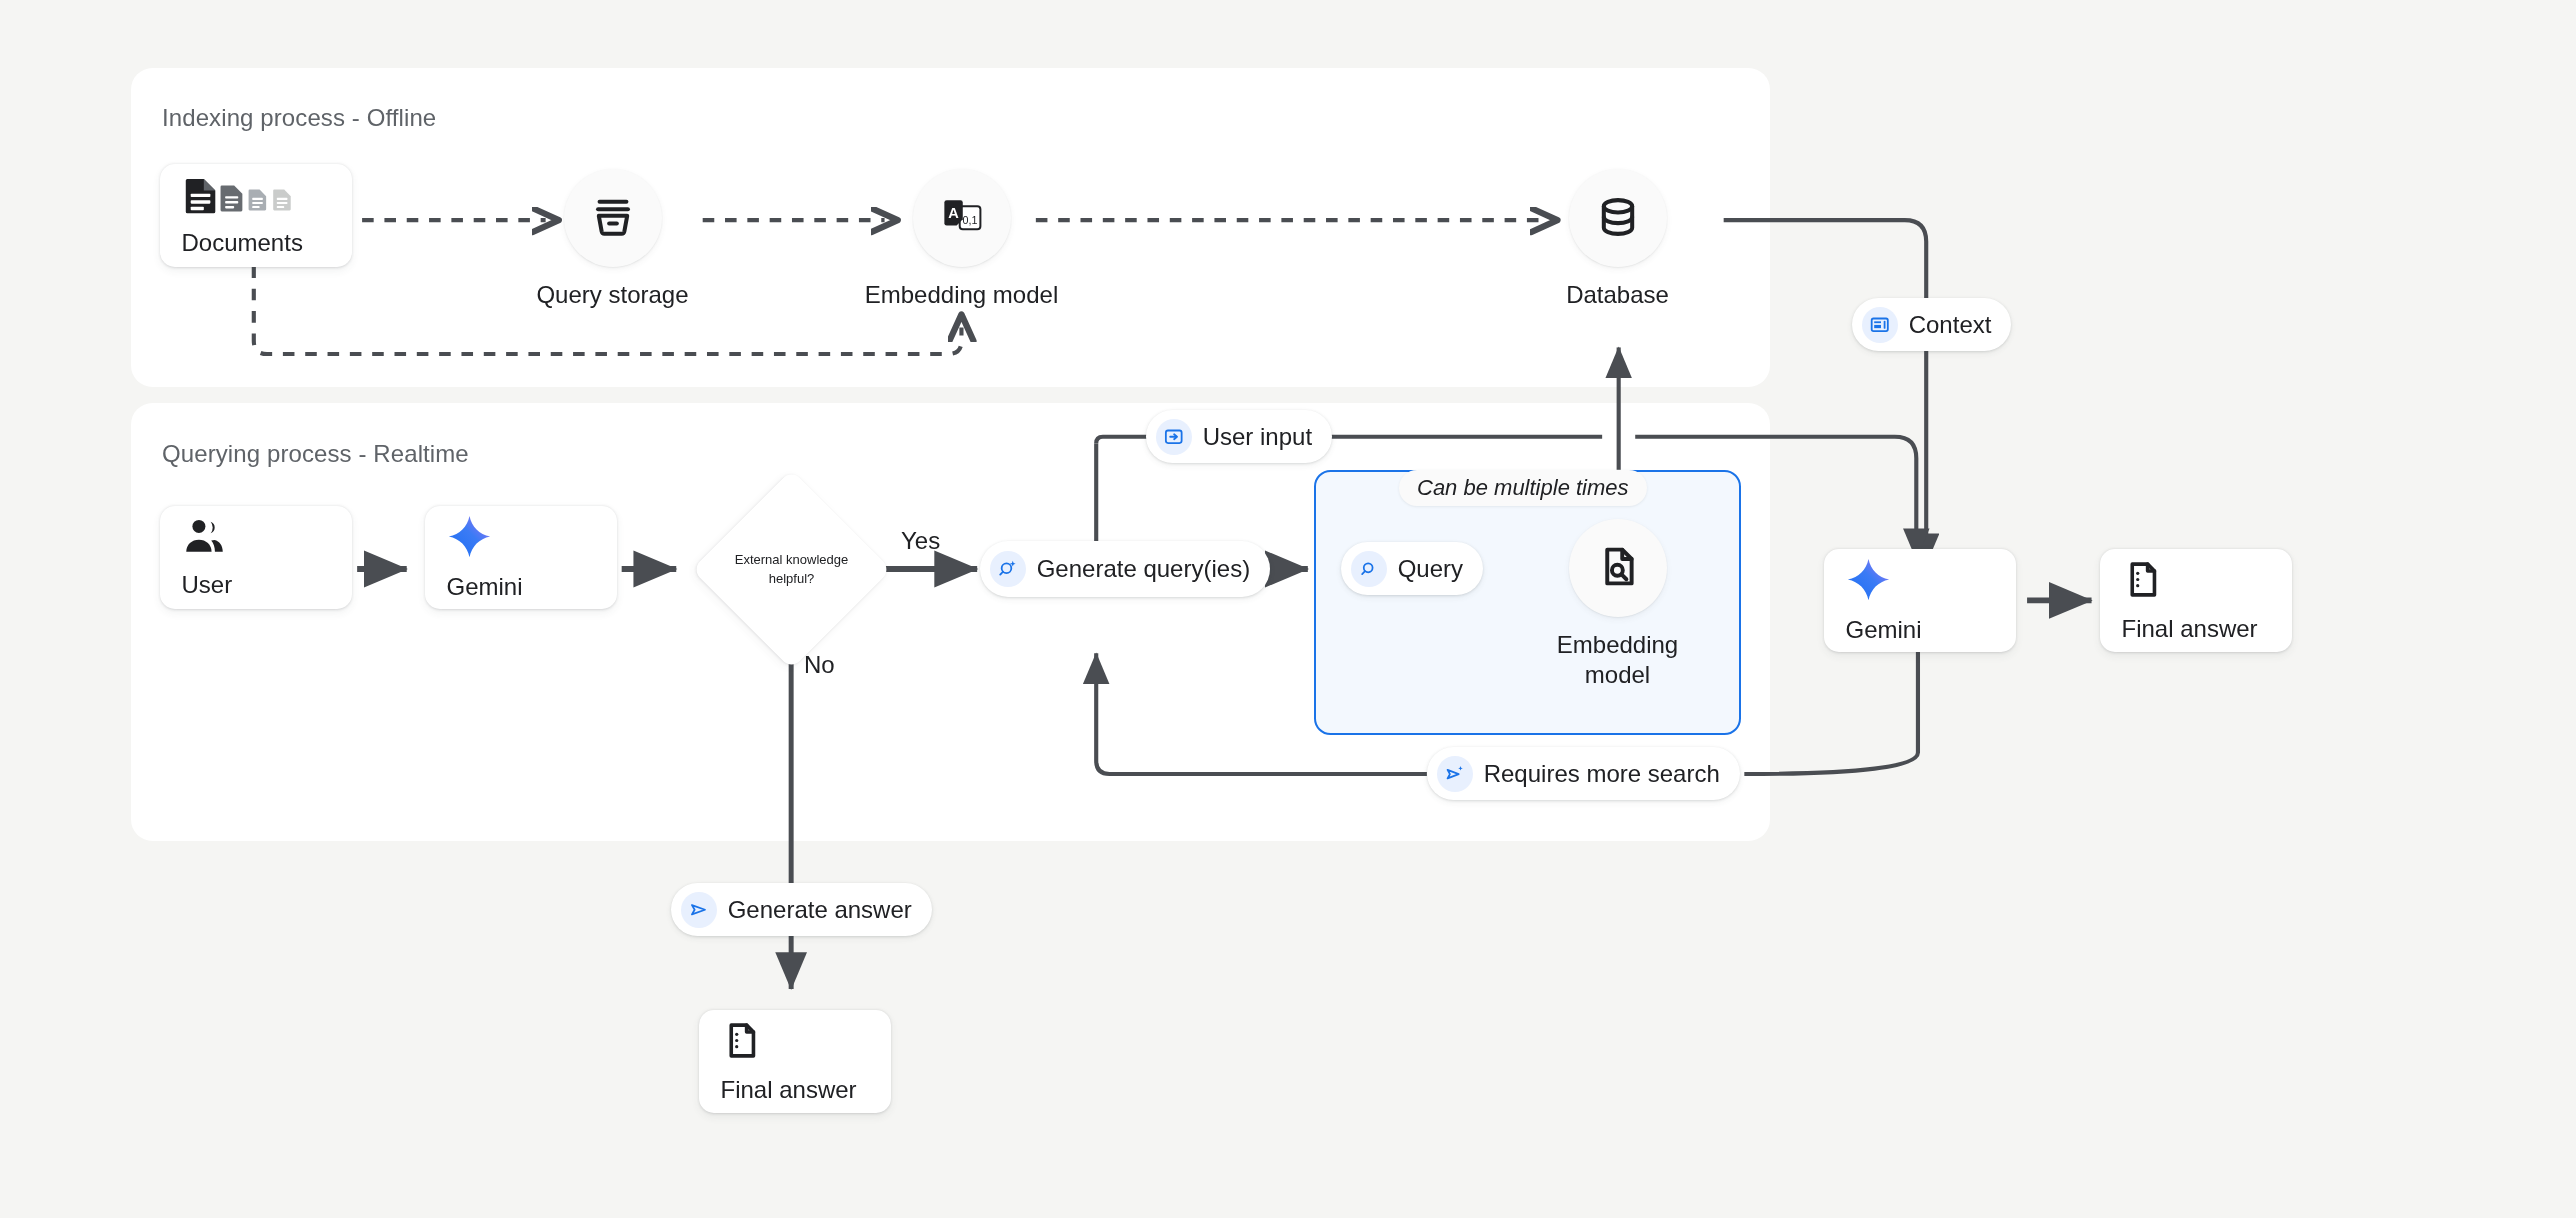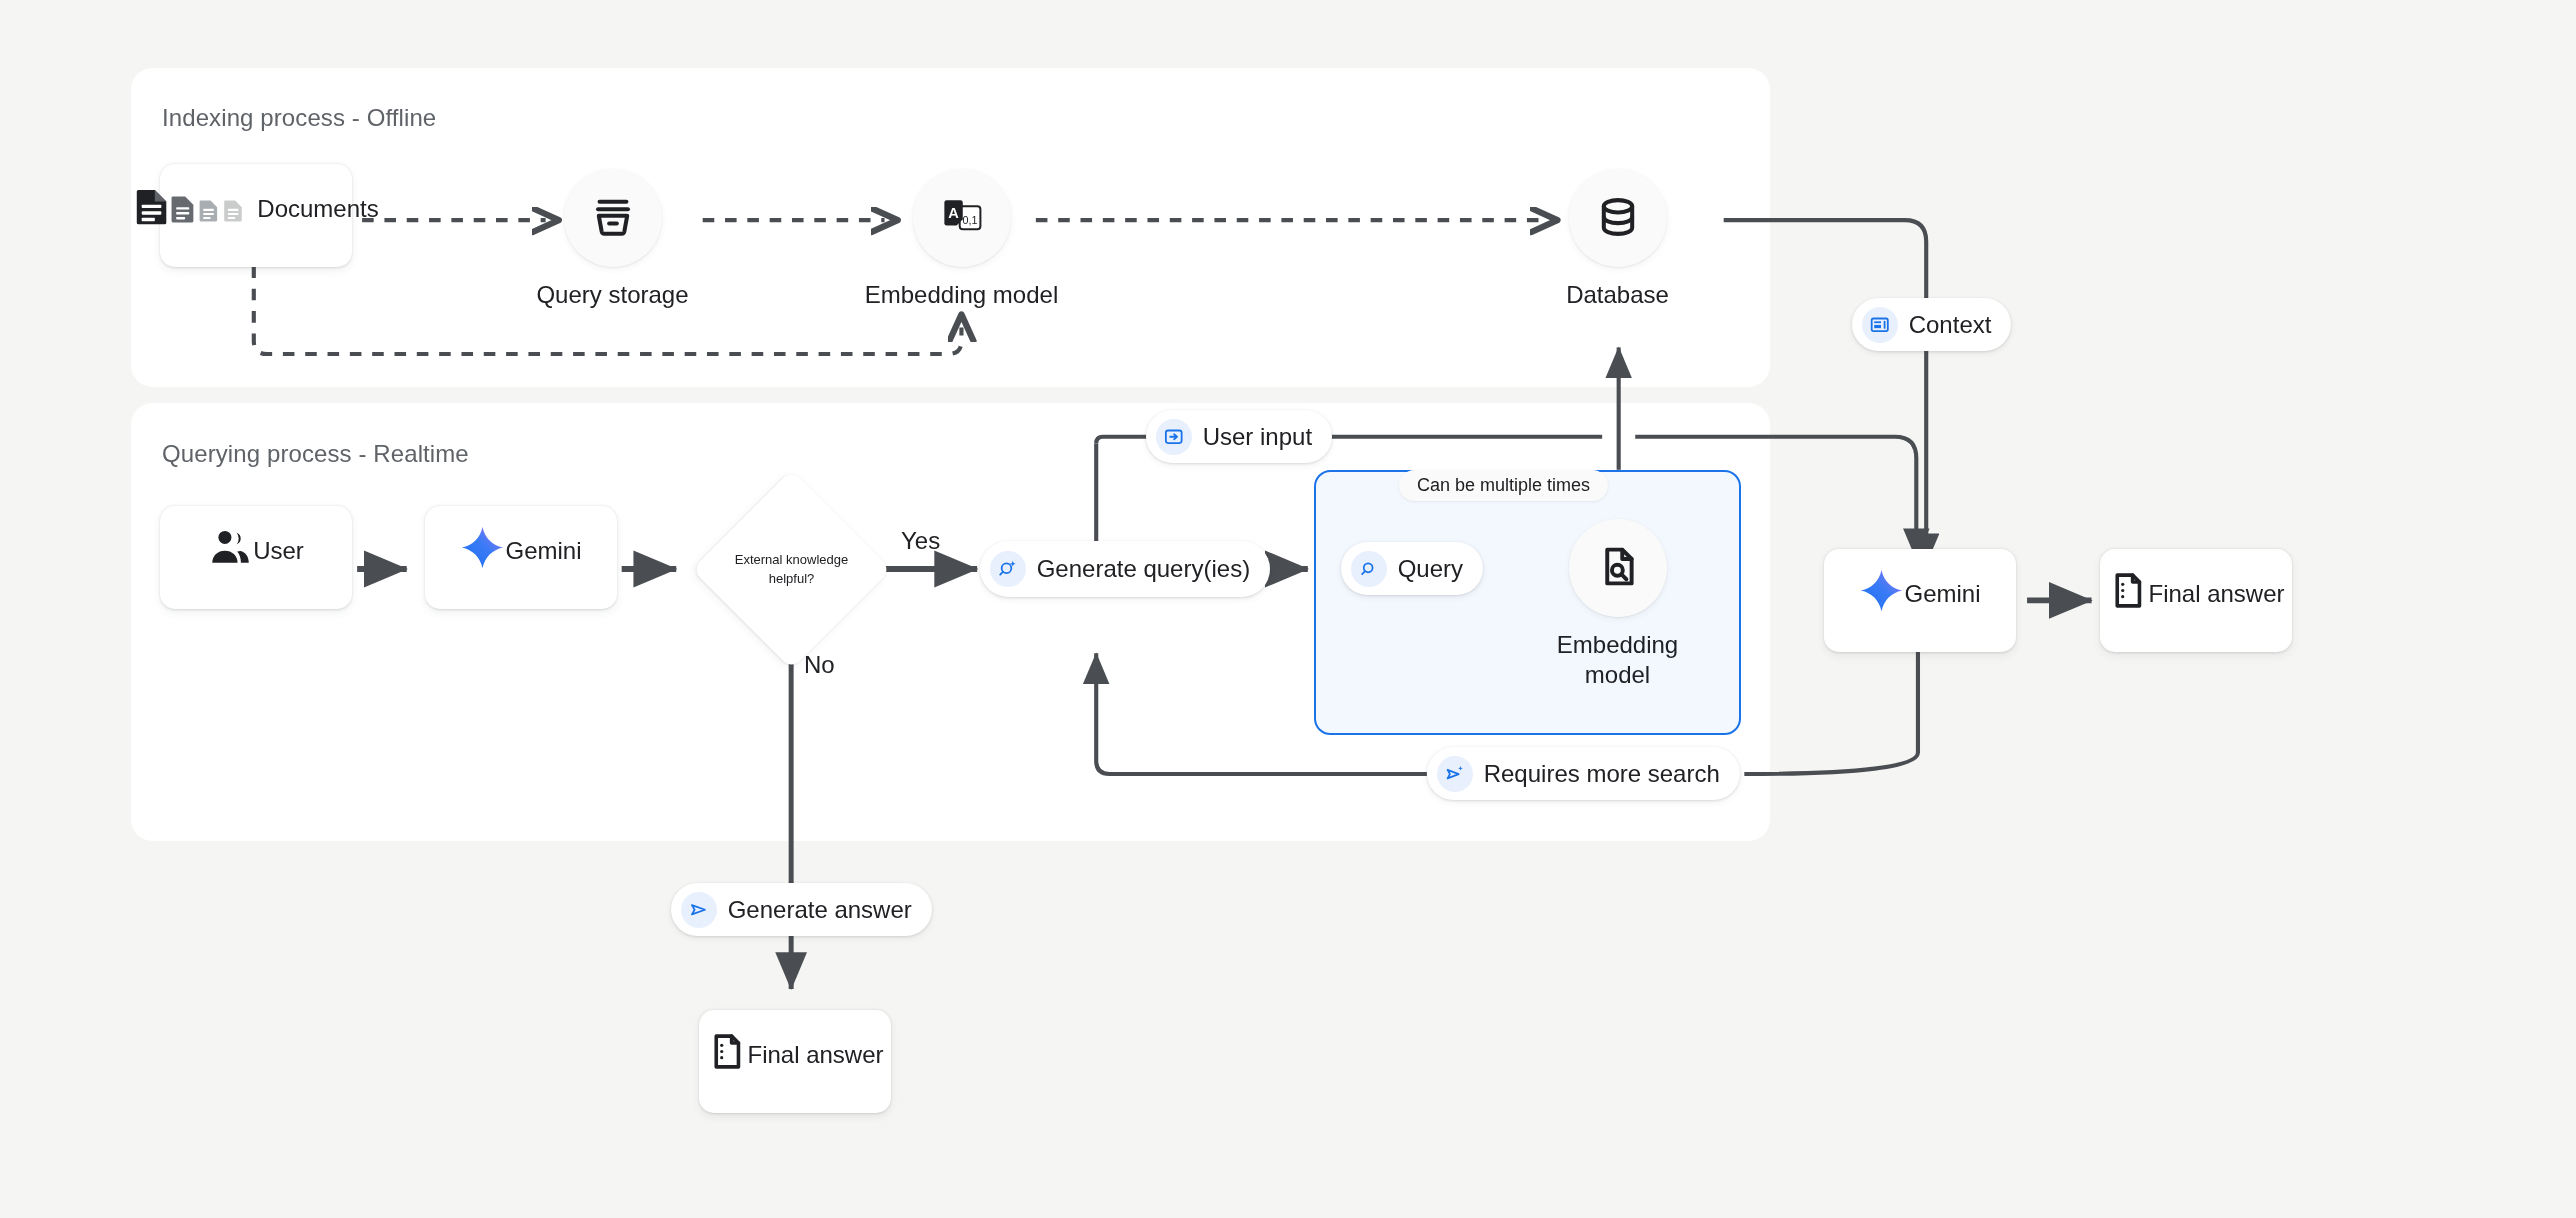--- a/index.html
+++ b/index.html
@@ -18,21 +18,21 @@
   }
   .panel-title{
     position:absolute;font-size:24px;color:#5f6368;letter-spacing:0.1px;
     white-space:nowrap;
   }
 
   
   .card{
     position:absolute;background:#fff;border-radius:15px;
     box-shadow:0 0.8px 2.5px rgba(60,64,67,.16),0 3.3px 8.3px rgba(60,64,67,.07);
-    display:flex;justify-content:center;
+    display:flex;flex-direction:column;justify-content:center;
     padding:18px 21.5px;box-sizing:border-box;
   }
   .card .lbl{font-size:24px;color:#202124;white-space:nowrap;margin-top:13.2px;}
   .card .ico{height:46px;display:flex;align-items:center;}
 
   
   .circ{
     position:absolute;border-radius:50%;background:#fafafa;
     box-shadow:0 0.8px 1.7px rgba(60,64,67,.10),0 2.5px 6.6px rgba(60,64,67,.06);
     display:flex;align-items:center;justify-content:center;
@@ -70,21 +70,21 @@
   }
 
   
   .loopbox{
     position:absolute;background:#f3f8fe;border:2.1px solid #1a73e8;
     border-radius:16.5px;box-sizing:border-box;
   }
 
   
   .edge-lbl{position:absolute;font-size:24px;color:#202124;white-space:nowrap;}
-  .edge-lbl.small{font-size:18px;}
+  .edge-lbl.small{font-size:22px;font-style:italic;}
 
   svg.lines{position:absolute;left:0;top:0;width:2576px;height:1219px;
             overflow:visible;pointer-events:none;}
 </style>
 </head>
 <body>
 
 <div id="stage">
 
   <div class="panel" style="left:131px;top:68px;width:1639px;height:319px;"></div>

